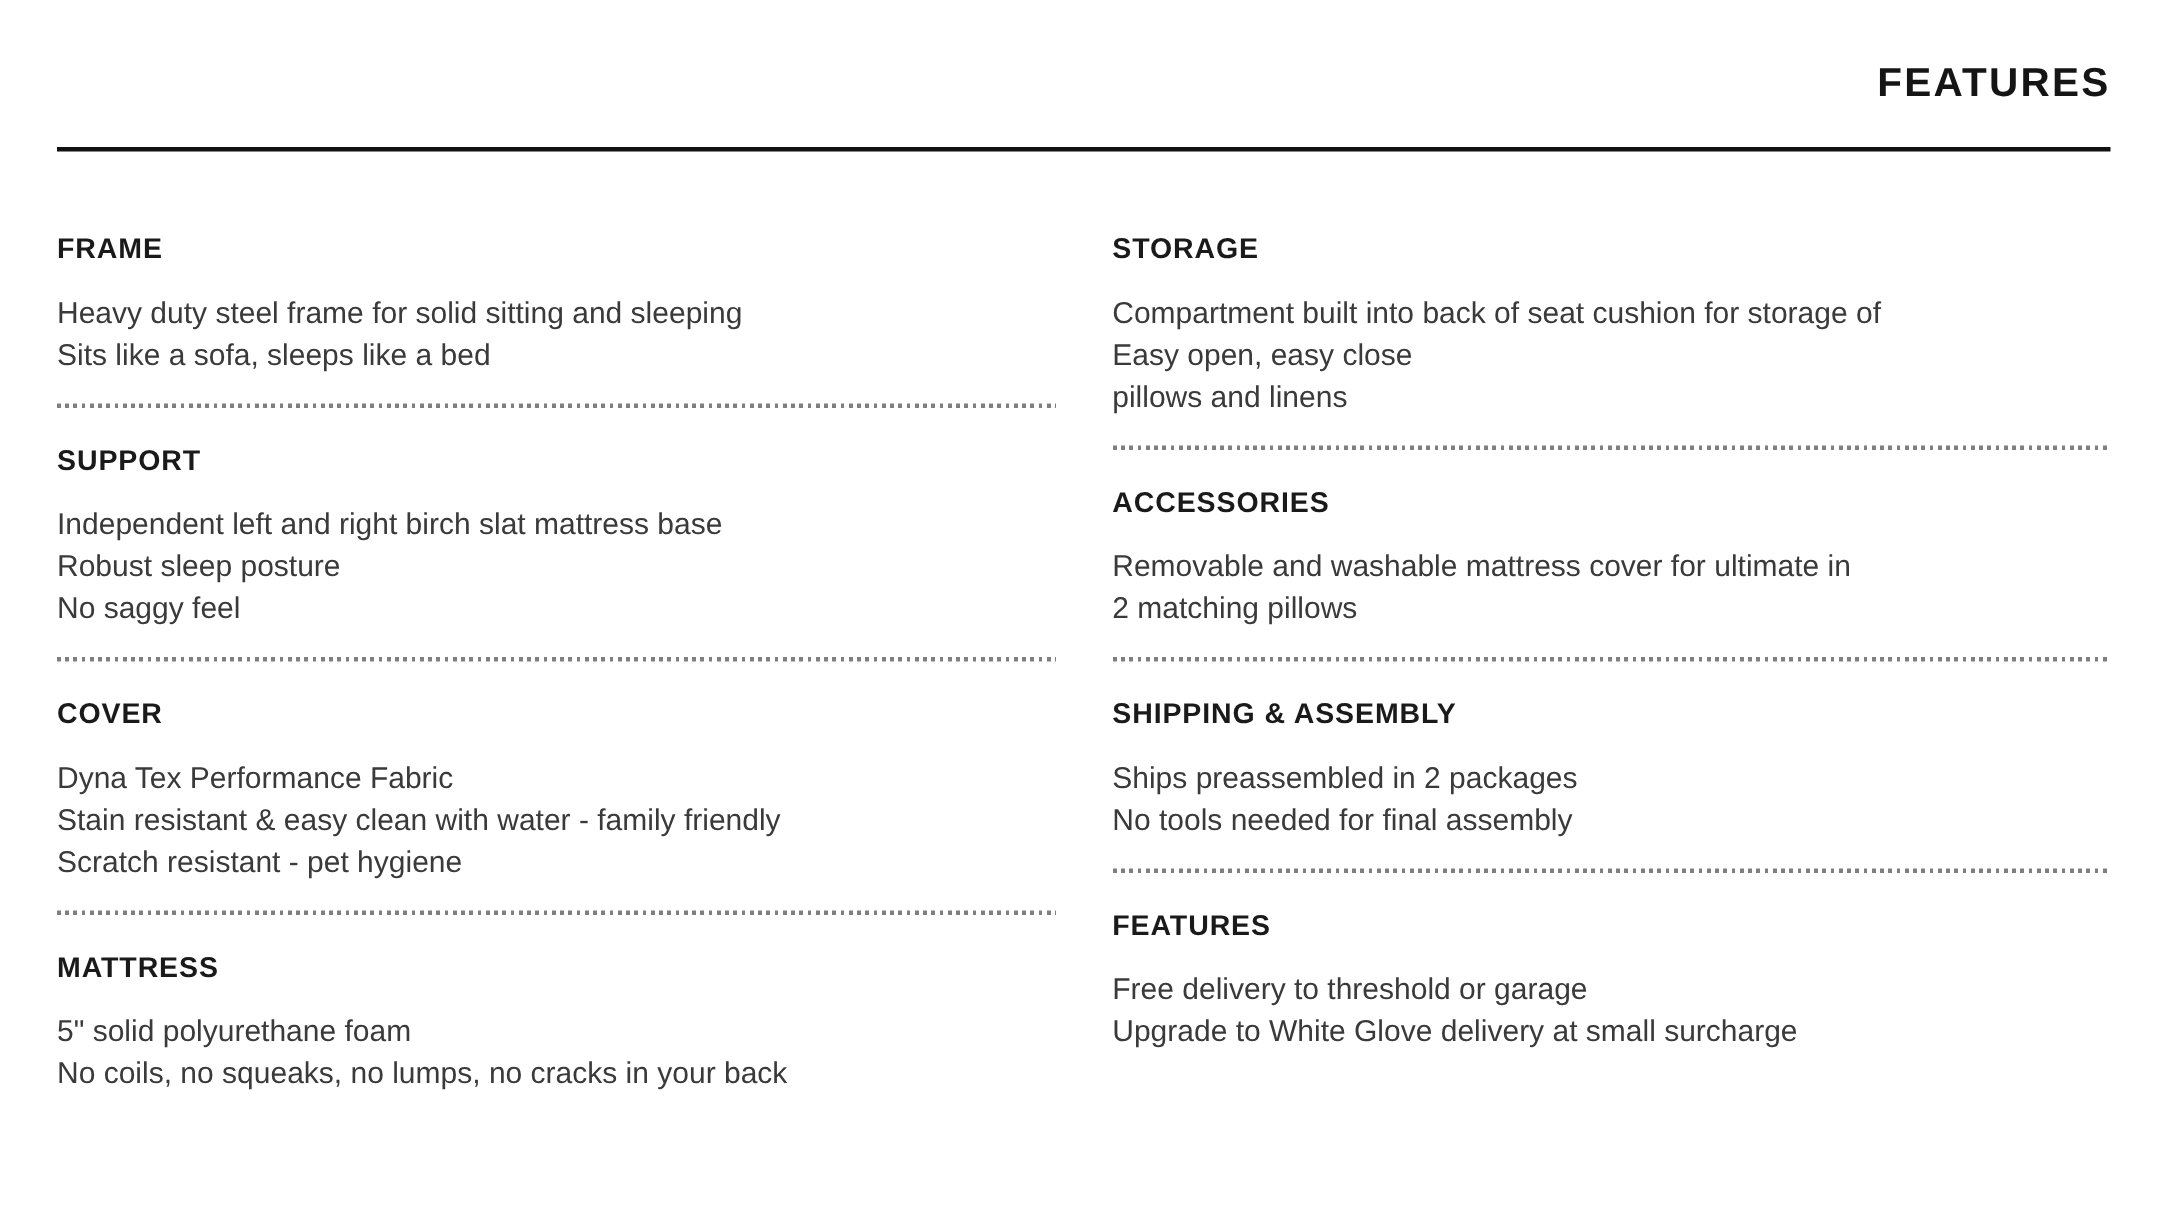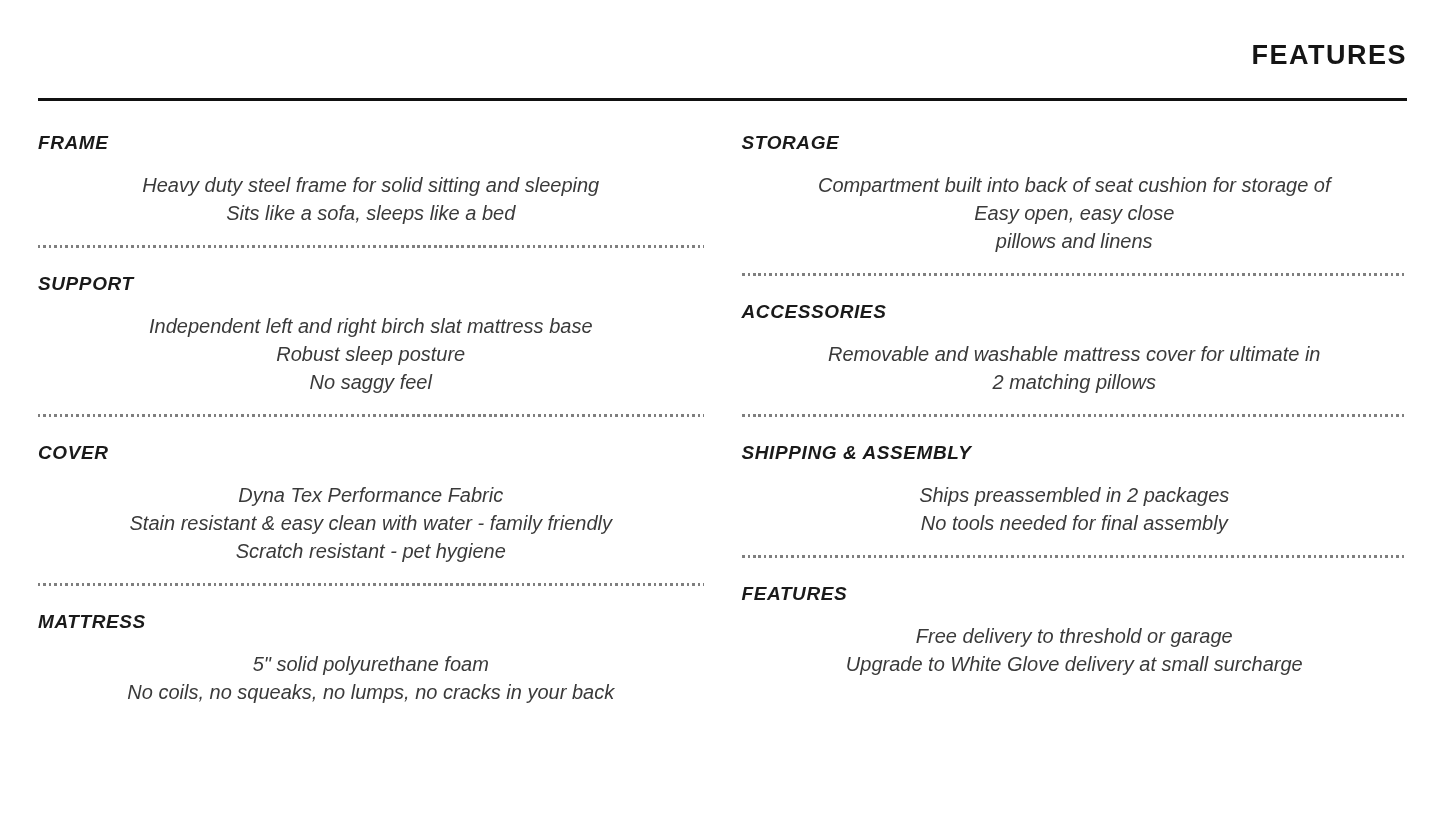--- a/index.html
+++ b/index.html
@@ -25,38 +25,36 @@
   }
   .title-rule {
     height: 3px;
     background: #111111;
     margin-top: 27px;
   }
   .columns {
     display: grid;
     grid-template-columns: 1fr 1fr;
     column-gap: 38px;
-    margin-top: 30px;
-    font-style: italic;
+    margin-top: 54px;
   }
   .feature-section { margin-bottom: 24px; }
   .section-heading {
     font-size: 19px;
     font-weight: 800;
     letter-spacing: 0.6px;
     color: #1a1a1a;
     line-height: 24px;
     margin-bottom: 16px;
   }
   .feature-line {
     font-size: 20px;
     line-height: 28px;
     font-weight: 400;
     color: #3a3a3a;
-    text-align: center;
   }
   .dotted-divider {
     height: 3px;
     margin-top: 18px;
     background-image: repeating-linear-gradient(
       to right,
       #7f7f7f 0px, #7f7f7f 2.5px,
       transparent 2.5px, transparent 5.5px
     );
   }

